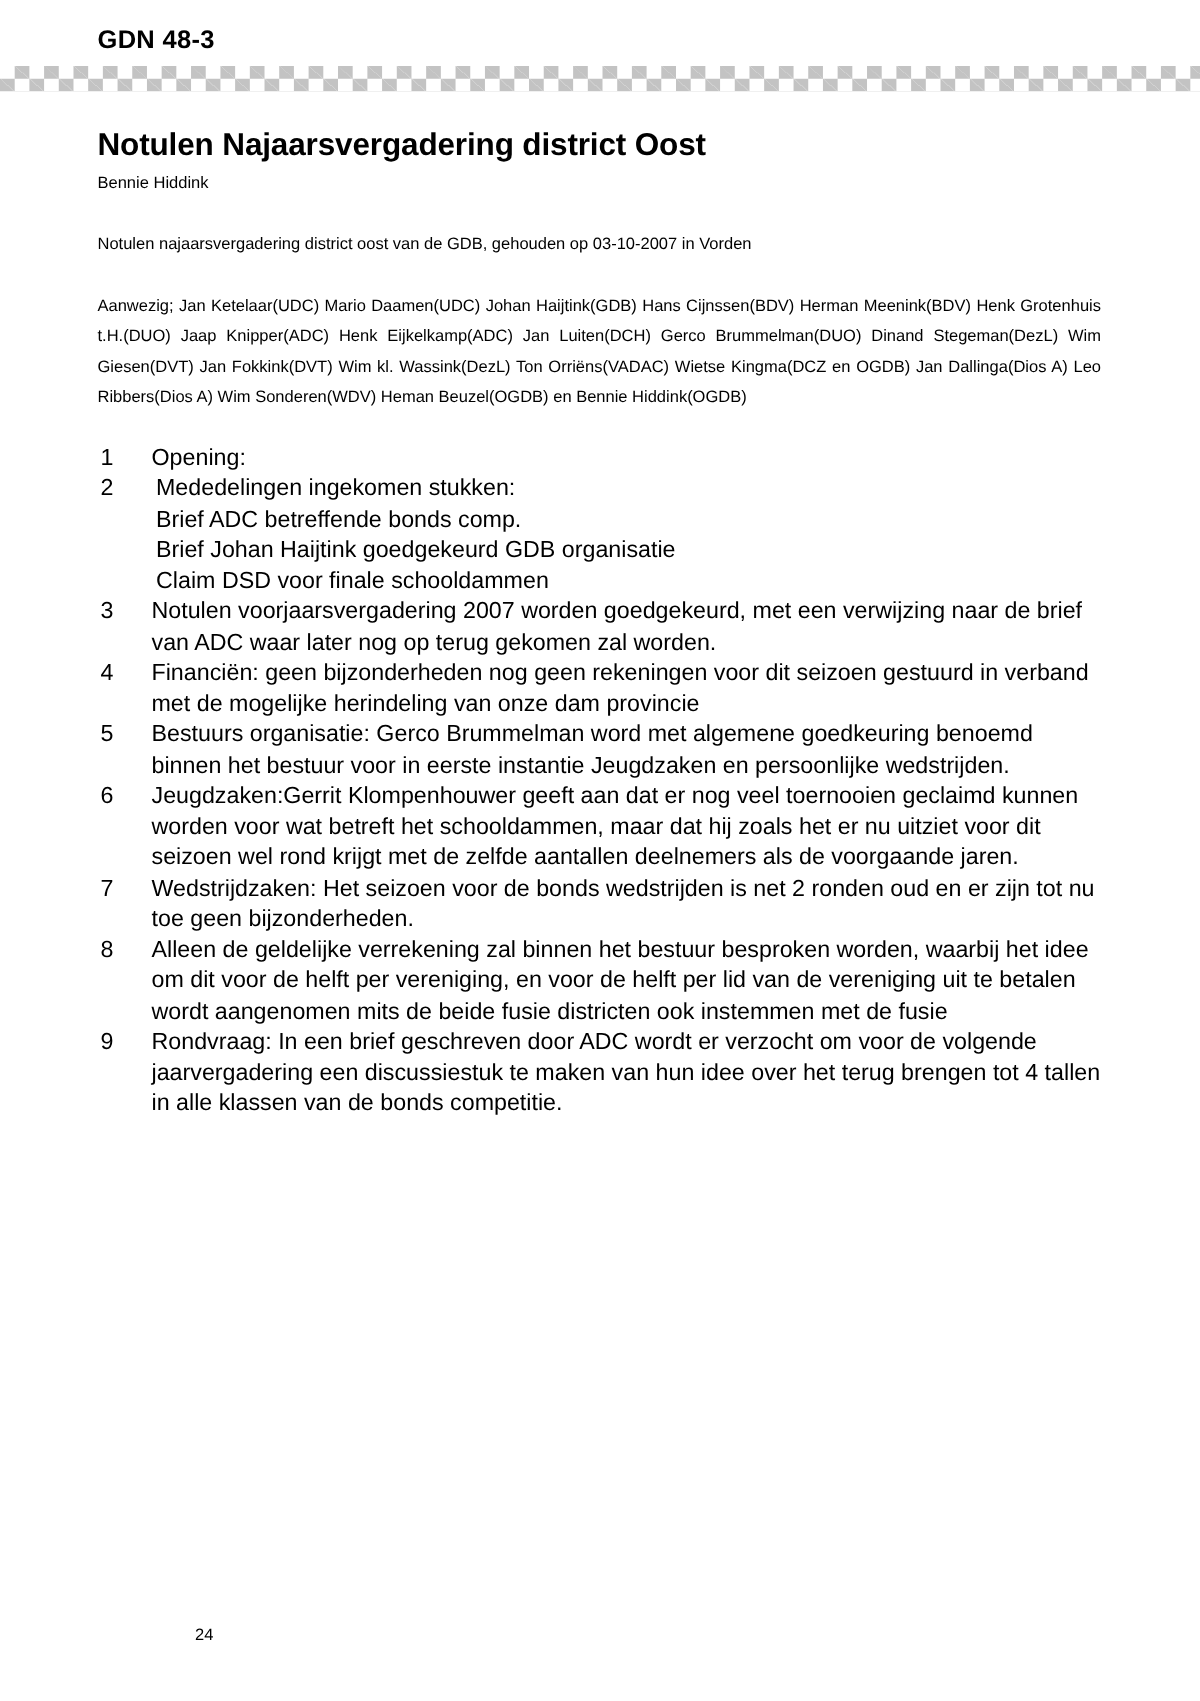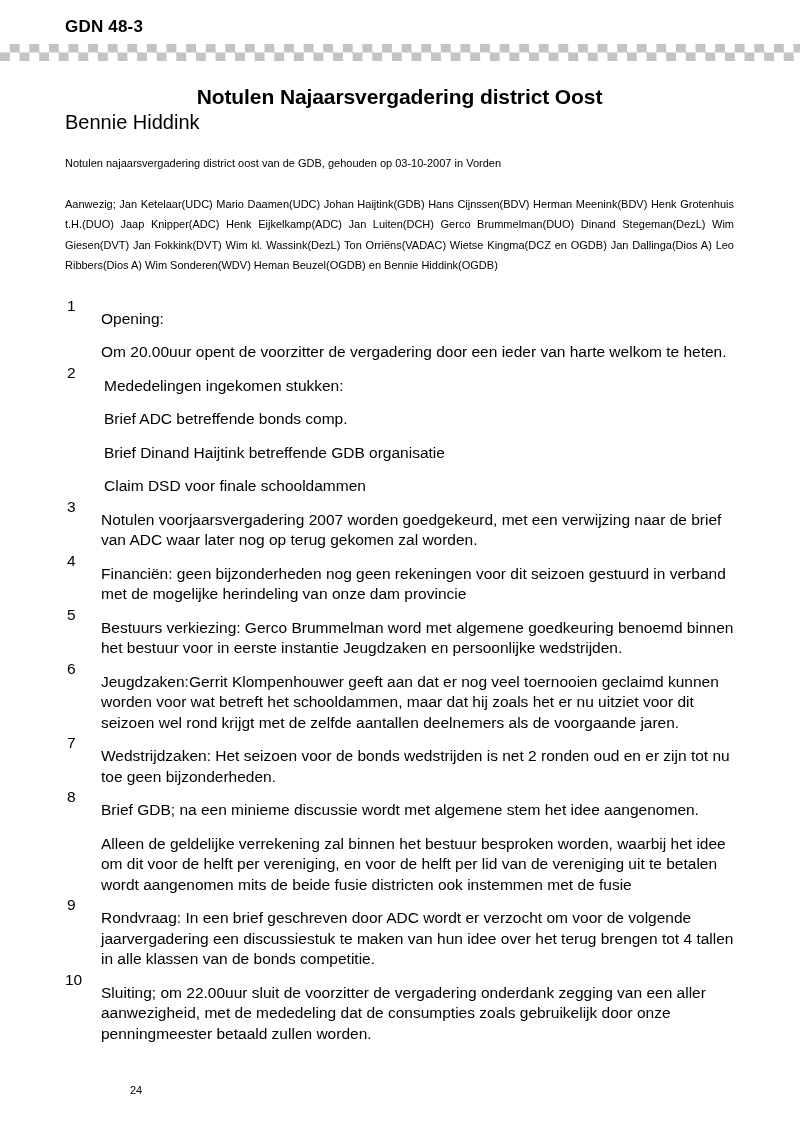--- a/index.html
+++ b/index.html
@@ -55,24 +55,23 @@
     top: 84px;
     width: 669px;
   }
 
   .doc-title {
     font-size: 21px;
     font-weight: bold;
     line-height: 26px;
     margin: 0;
     letter-spacing: -0.1px;
-    text-align: center;
   }
   .doc-author {
-    font-size: 20px;
+    font-size: 11px;
     line-height: 20px;
     margin: 2px 0 0 0;
   }
 
   .intro-block {
     margin-top: 21px;
   }
   .para {
     font-size: 11px;
     line-height: 20.5px;
@@ -100,21 +99,20 @@
   }
   .agenda-num.wide {
     padding-left: 0px;
   }
   .agenda-body {
     flex: 1 1 auto;
     text-align: left;
   }
   .agenda-body .ln {
     display: block;
-    margin-top: 13px;
   }
   .agenda-body.indented {
     padding-left: 3px;
   }
 
   
   .page-number {
     position: absolute;
     left: 130px;
     top: 1080px;
@@ -140,80 +138,72 @@
     <div class="intro-block">
       <p class="para">Notulen najaarsvergadering district oost van de GDB, gehouden op 03-10-2007 in Vorden</p>
       <p class="para">Aanwezig; Jan Ketelaar(UDC) Mario Daamen(UDC) Johan Haijtink(GDB) Hans Cijnssen(BDV) Herman Meenink(BDV) Henk Grotenhuis t.H.(DUO) Jaap Knipper(ADC) Henk Eijkelkamp(ADC) Jan Luiten(DCH) Gerco Brummelman(DUO) Dinand Stegeman(DezL) Wim Giesen(DVT) Jan Fokkink(DVT) Wim kl. Wassink(DezL) Ton Orriëns(VADAC) Wietse Kingma(DCZ en OGDB) Jan Dallinga(Dios A) Leo Ribbers(Dios A) Wim Sonderen(WDV) Heman Beuzel(OGDB) en Bennie Hiddink(OGDB)</p>
     </div>
 
     <div class="agenda">
         <div class="agenda-item">
           <div class="agenda-num">1</div>
           <div class="agenda-body">
             <span class="ln">Opening:</span>
-            <span class="ln">Om 20.00uur opent de voorzitter de vergadering door een ieder van harte welkom te heten.</span>
           </div>
         </div>
         <div class="agenda-item">
           <div class="agenda-num">2</div>
           <div class="agenda-body indented">
             <span class="ln">Mededelingen ingekomen stukken:</span>
             <span class="ln">Brief ADC betreffende bonds comp.</span>
-            <span class="ln">Brief Dinand Haijtink betreffende GDB organisatie</span>
+            <span class="ln">Brief Johan Haijtink goedgekeurd GDB organisatie</span>
             <span class="ln">Claim DSD voor finale schooldammen</span>
           </div>
         </div>
         <div class="agenda-item">
           <div class="agenda-num">3</div>
           <div class="agenda-body">
             <span class="ln">Notulen voorjaarsvergadering 2007 worden goedgekeurd, met een verwijzing naar de brief van ADC waar later nog op terug gekomen zal worden.</span>
           </div>
         </div>
         <div class="agenda-item">
           <div class="agenda-num">4</div>
           <div class="agenda-body">
             <span class="ln">Financiën: geen bijzonderheden nog geen rekeningen voor dit seizoen gestuurd in verband met de mogelijke herindeling van onze dam provincie</span>
           </div>
         </div>
         <div class="agenda-item">
           <div class="agenda-num">5</div>
           <div class="agenda-body">
-            <span class="ln">Bestuurs verkiezing: Gerco Brummelman word met algemene goedkeuring benoemd binnen het bestuur voor in eerste instantie Jeugdzaken en persoonlijke wedstrijden.</span>
+            <span class="ln">Bestuurs organisatie: Gerco Brummelman word met algemene goedkeuring benoemd binnen het bestuur voor in eerste instantie Jeugdzaken en persoonlijke wedstrijden.</span>
           </div>
         </div>
         <div class="agenda-item">
           <div class="agenda-num">6</div>
           <div class="agenda-body">
             <span class="ln">Jeugdzaken:Gerrit Klompenhouwer geeft aan dat er nog veel  toernooien geclaimd kunnen worden voor wat betreft het schooldammen, maar dat hij zoals het er nu uitziet voor dit seizoen wel rond krijgt met de zelfde aantallen deelnemers als de voorgaande jaren.</span>
           </div>
         </div>
         <div class="agenda-item">
           <div class="agenda-num">7</div>
           <div class="agenda-body">
             <span class="ln">Wedstrijdzaken: Het seizoen voor de bonds wedstrijden is net 2 ronden oud en er zijn tot nu toe geen bijzonderheden.</span>
           </div>
         </div>
         <div class="agenda-item">
           <div class="agenda-num">8</div>
           <div class="agenda-body">
-            <span class="ln">Brief GDB; na een minieme discussie wordt met algemene stem het idee aangenomen.</span>
             <span class="ln">Alleen de geldelijke verrekening zal binnen het bestuur besproken worden, waarbij het idee om dit voor de helft per vereniging, en voor de helft per lid van de vereniging  uit te betalen wordt aangenomen mits de beide fusie districten ook instemmen met de  fusie</span>
           </div>
         </div>
         <div class="agenda-item">
           <div class="agenda-num">9</div>
           <div class="agenda-body">
             <span class="ln">Rondvraag: In een brief geschreven door ADC wordt er verzocht om voor de volgende jaarvergadering een discussiestuk te maken van hun idee over het terug brengen tot 4 tallen in alle klassen van de bonds competitie.</span>
           </div>
         </div>
-        <div class="agenda-item">
-          <div class="agenda-num wide">10</div>
-          <div class="agenda-body">
-            <span class="ln">Sluiting; om 22.00uur sluit de voorzitter de vergadering onderdank zegging van een aller aanwezigheid, met de mededeling dat de consumpties zoals gebruikelijk door onze penningmeester betaald zullen worden.</span>
-          </div>
-        </div>
       </div>
 
   </div>
 
   <div class="page-number">24</div>
 
 </div>
 
 </body></html>

